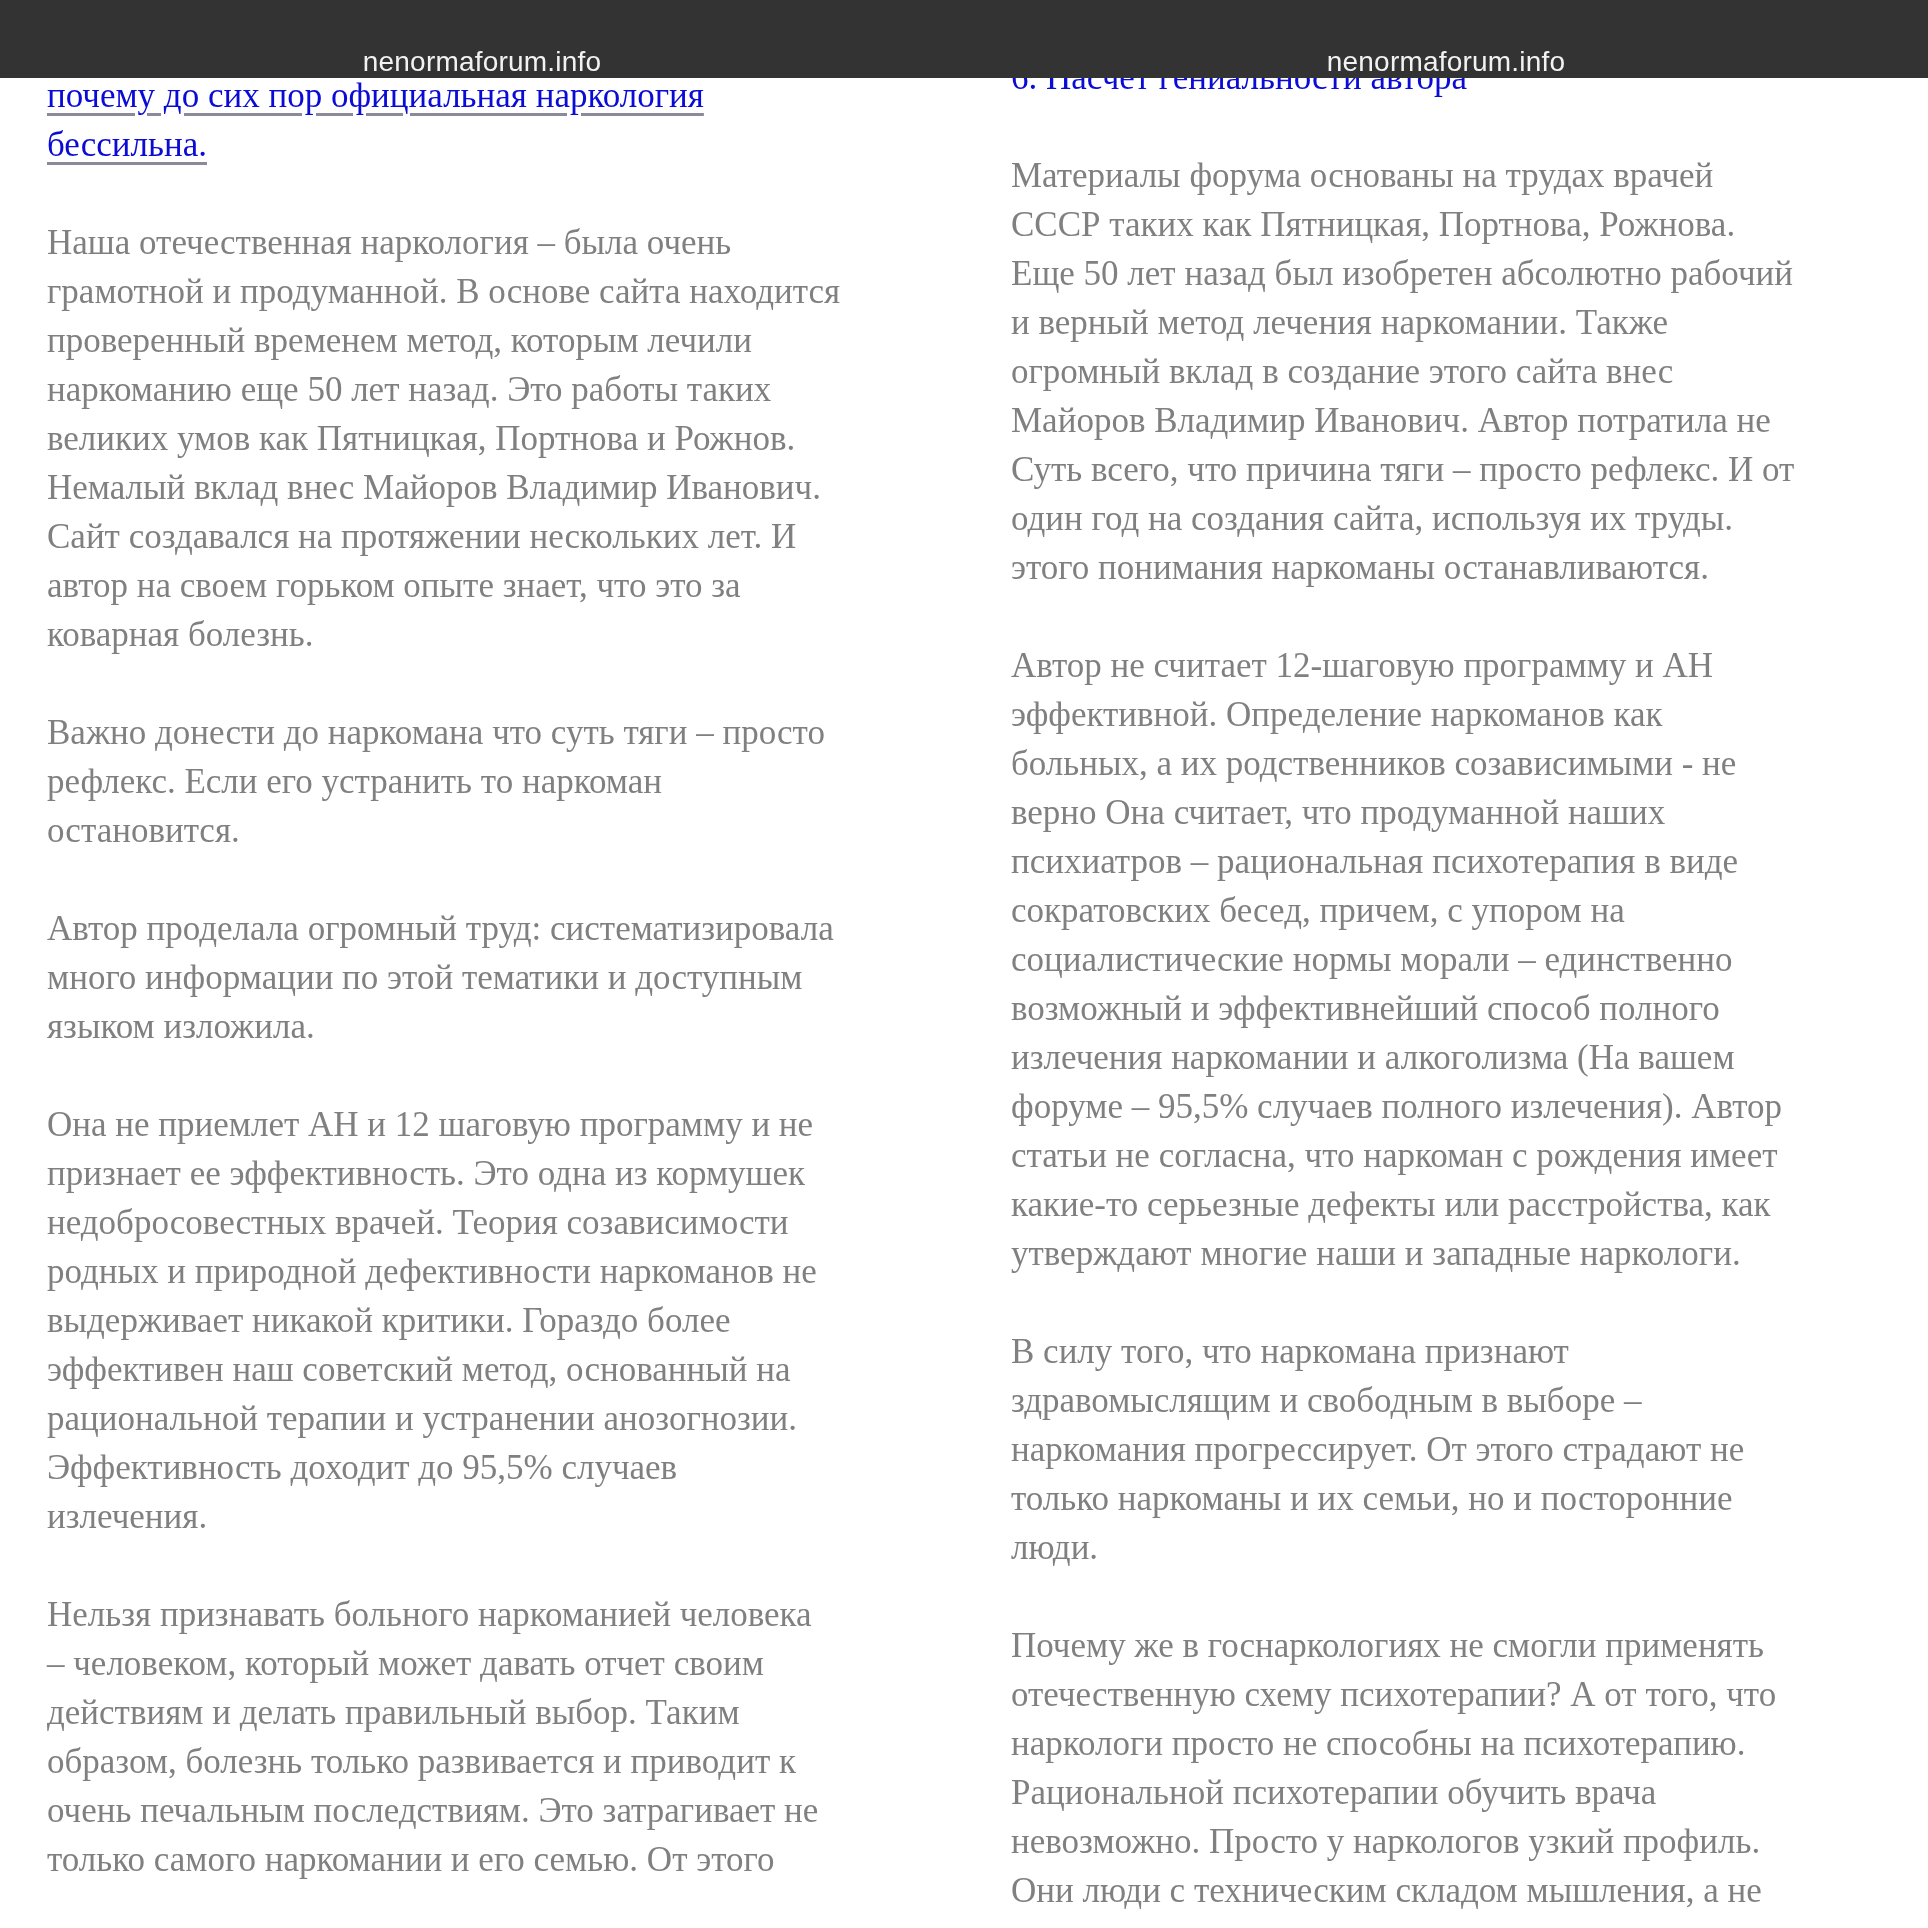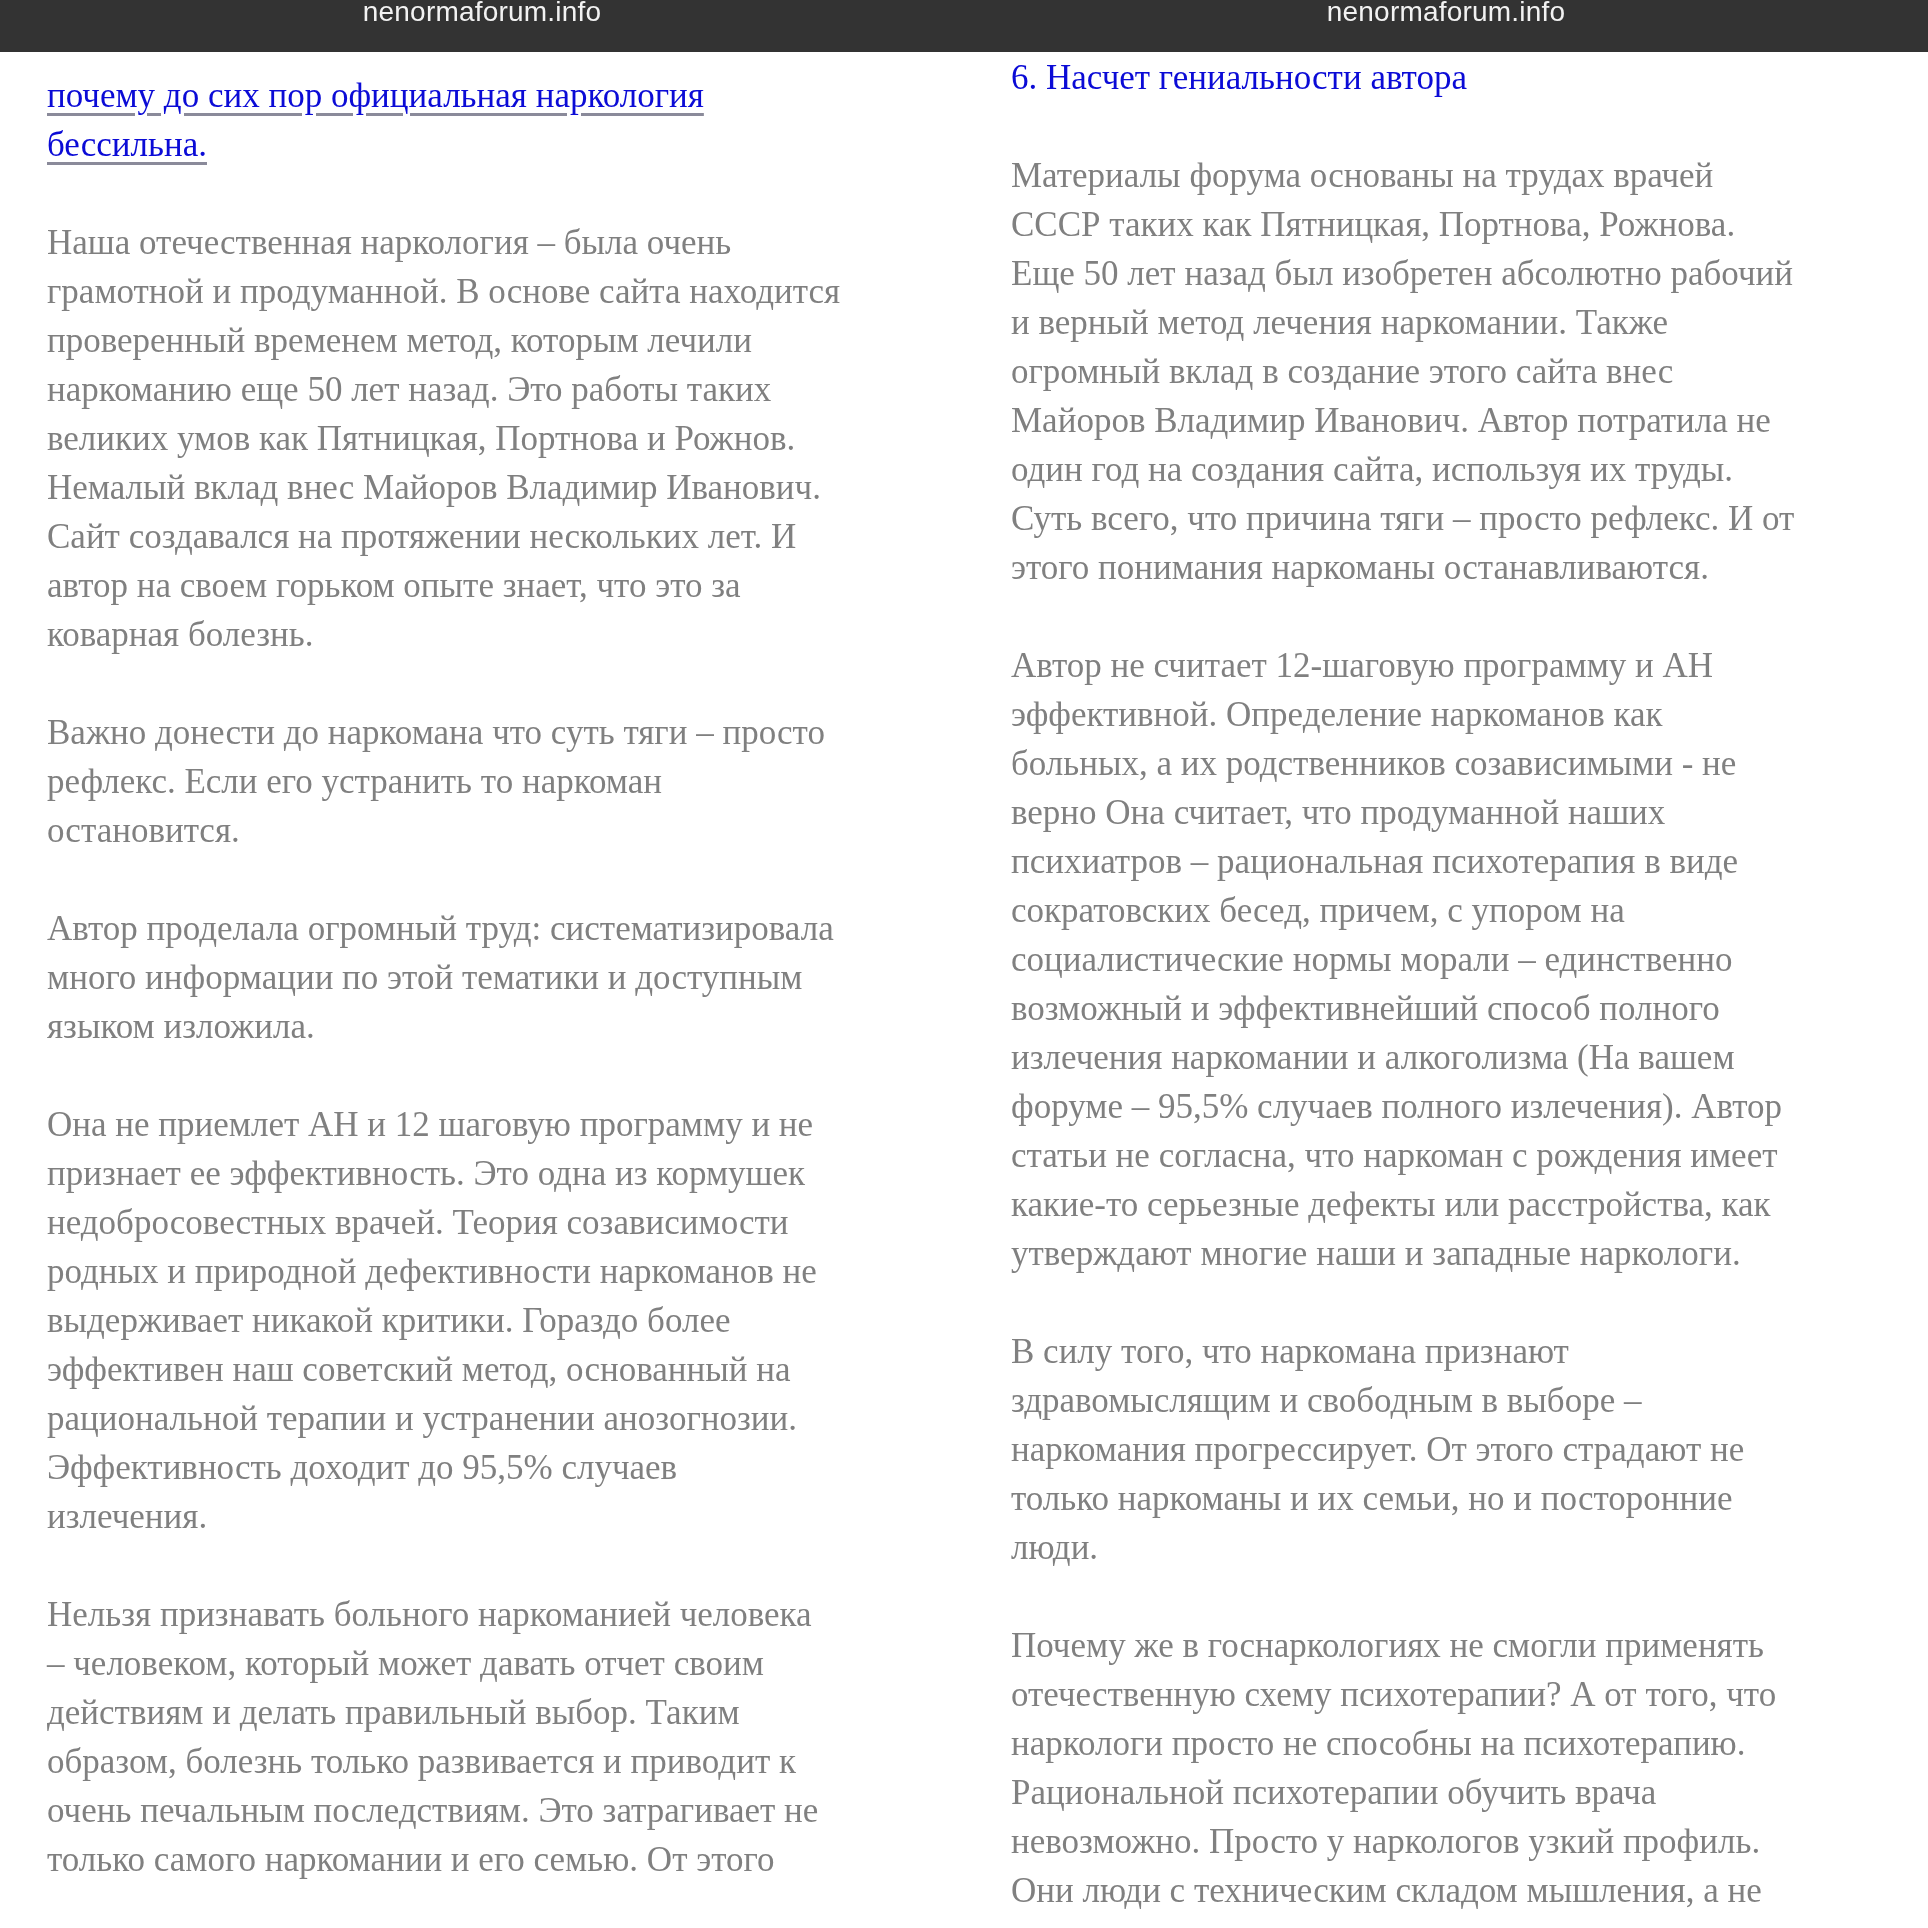--- a/index.html
+++ b/index.html
@@ -20,24 +20,24 @@
     position: relative;
     width: 964px;
     height: 1928px;
     overflow: hidden;
     background: #ffffff;
   }
   .urlbar {
     position: absolute;
     top: 0; left: 0;
     width: 964px;
-    height: 52px;
+    height: 78px;
     background: #333333;
     display: flex;
-    align-items: flex-start;
+    align-items: flex-end;
     justify-content: center;
     z-index: 5;
   }
   .urlbar .url {
     color: #f2f2f2;
     font-family: "Liberation Sans", "DejaVu Sans", sans-serif;
     font-size: 28px;
     letter-spacing: 0.2px;
     margin-top: -3.8px;
   }
@@ -145,22 +145,22 @@
       <span class="heading-plain line">6. Насчет гениальности автора</span>
       <div class="block-gap"></div>
 
       <p class="para">
         <span class="line">Материалы форума основаны на трудах врачей</span>
         <span class="line">СССР таких как Пятницкая, Портнова, Рожнова.</span>
         <span class="line">Еще 50 лет назад был изобретен абсолютно рабочий</span>
         <span class="line">и верный метод лечения наркомании. Также</span>
         <span class="line">огромный вклад в создание этого сайта внес</span>
         <span class="line">Майоров Владимир Иванович. Автор потратила не</span>
+        <span class="line">Суть всего, что причина тяги – просто рефлекс. И от</span>
         <span class="line">один год на создания сайта, используя их труды.</span>
-        <span class="line">Суть всего, что причина тяги – просто рефлекс. И от</span>
         <span class="line">этого понимания наркоманы останавливаются.</span>
       </p>
 
       <p class="para">
         <span class="line">Автор не считает 12-шаговую программу и АН</span>
         <span class="line">эффективной. Определение наркоманов как</span>
         <span class="line">больных, а их родственников созависимыми - не</span>
         <span class="line">верно Она считает, что продуманной наших</span>
         <span class="line">психиатров – рациональная психотерапия в виде</span>
         <span class="line">сократовских бесед, причем, с упором на</span>

